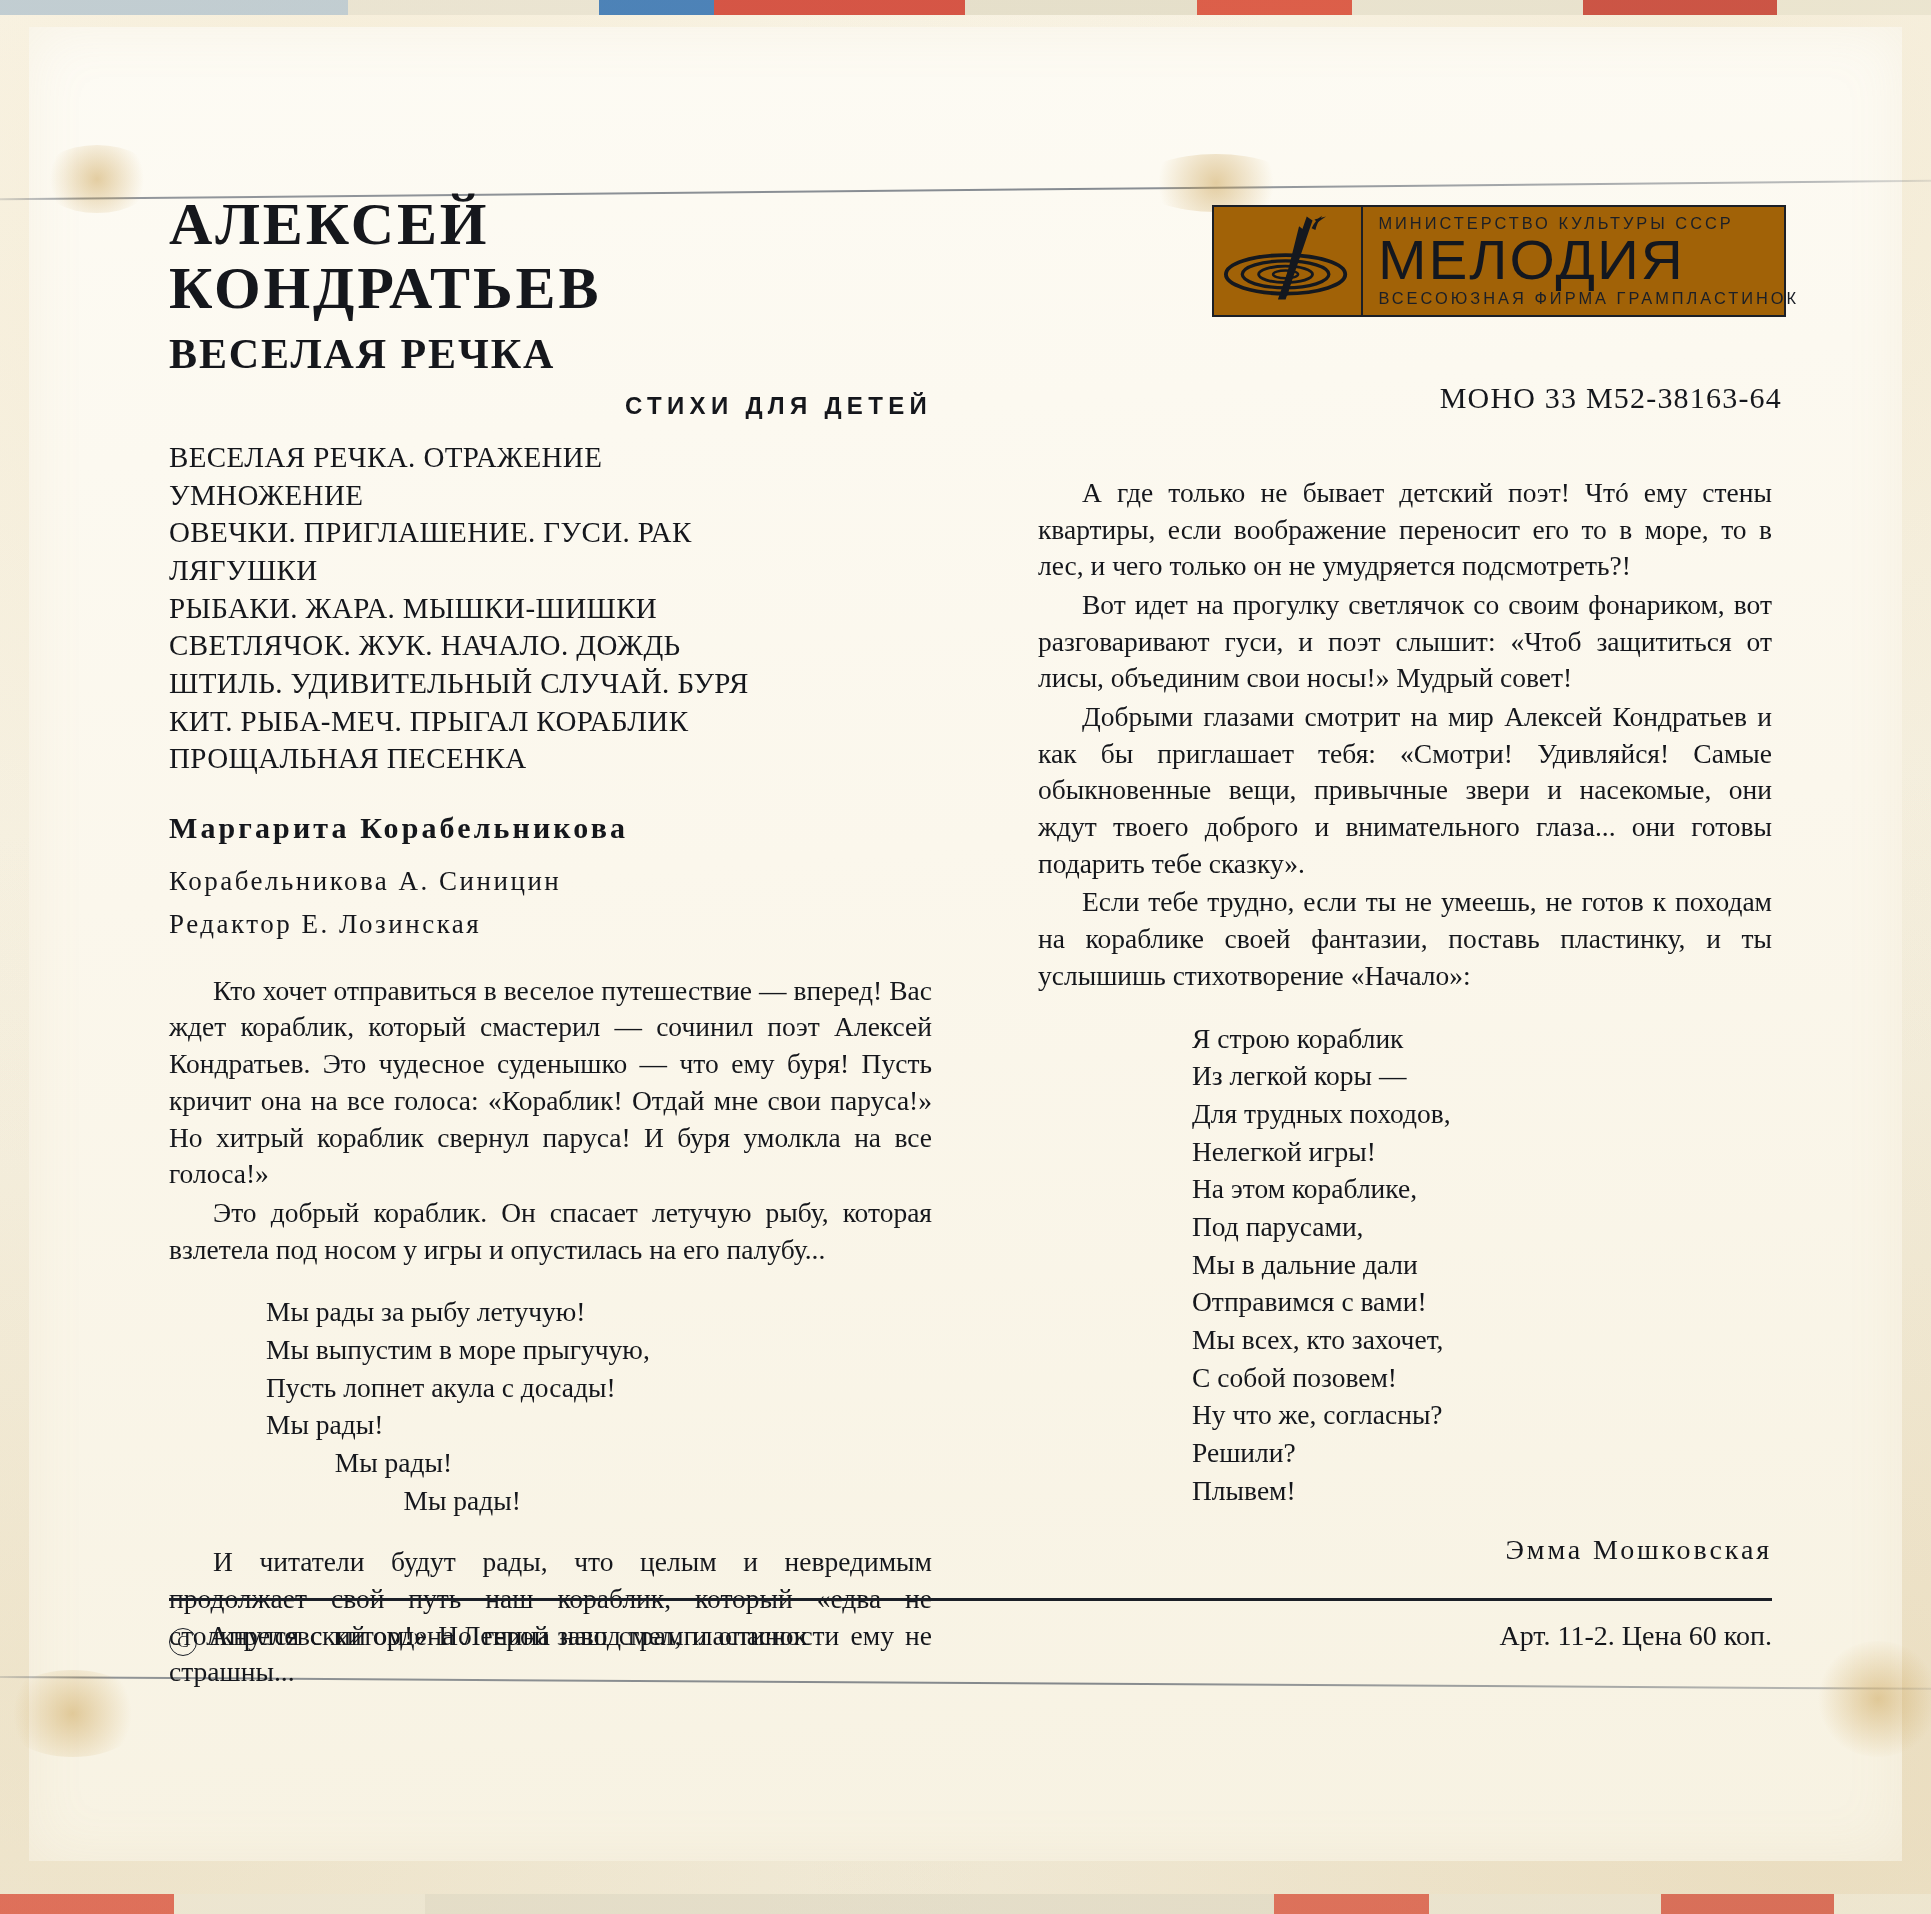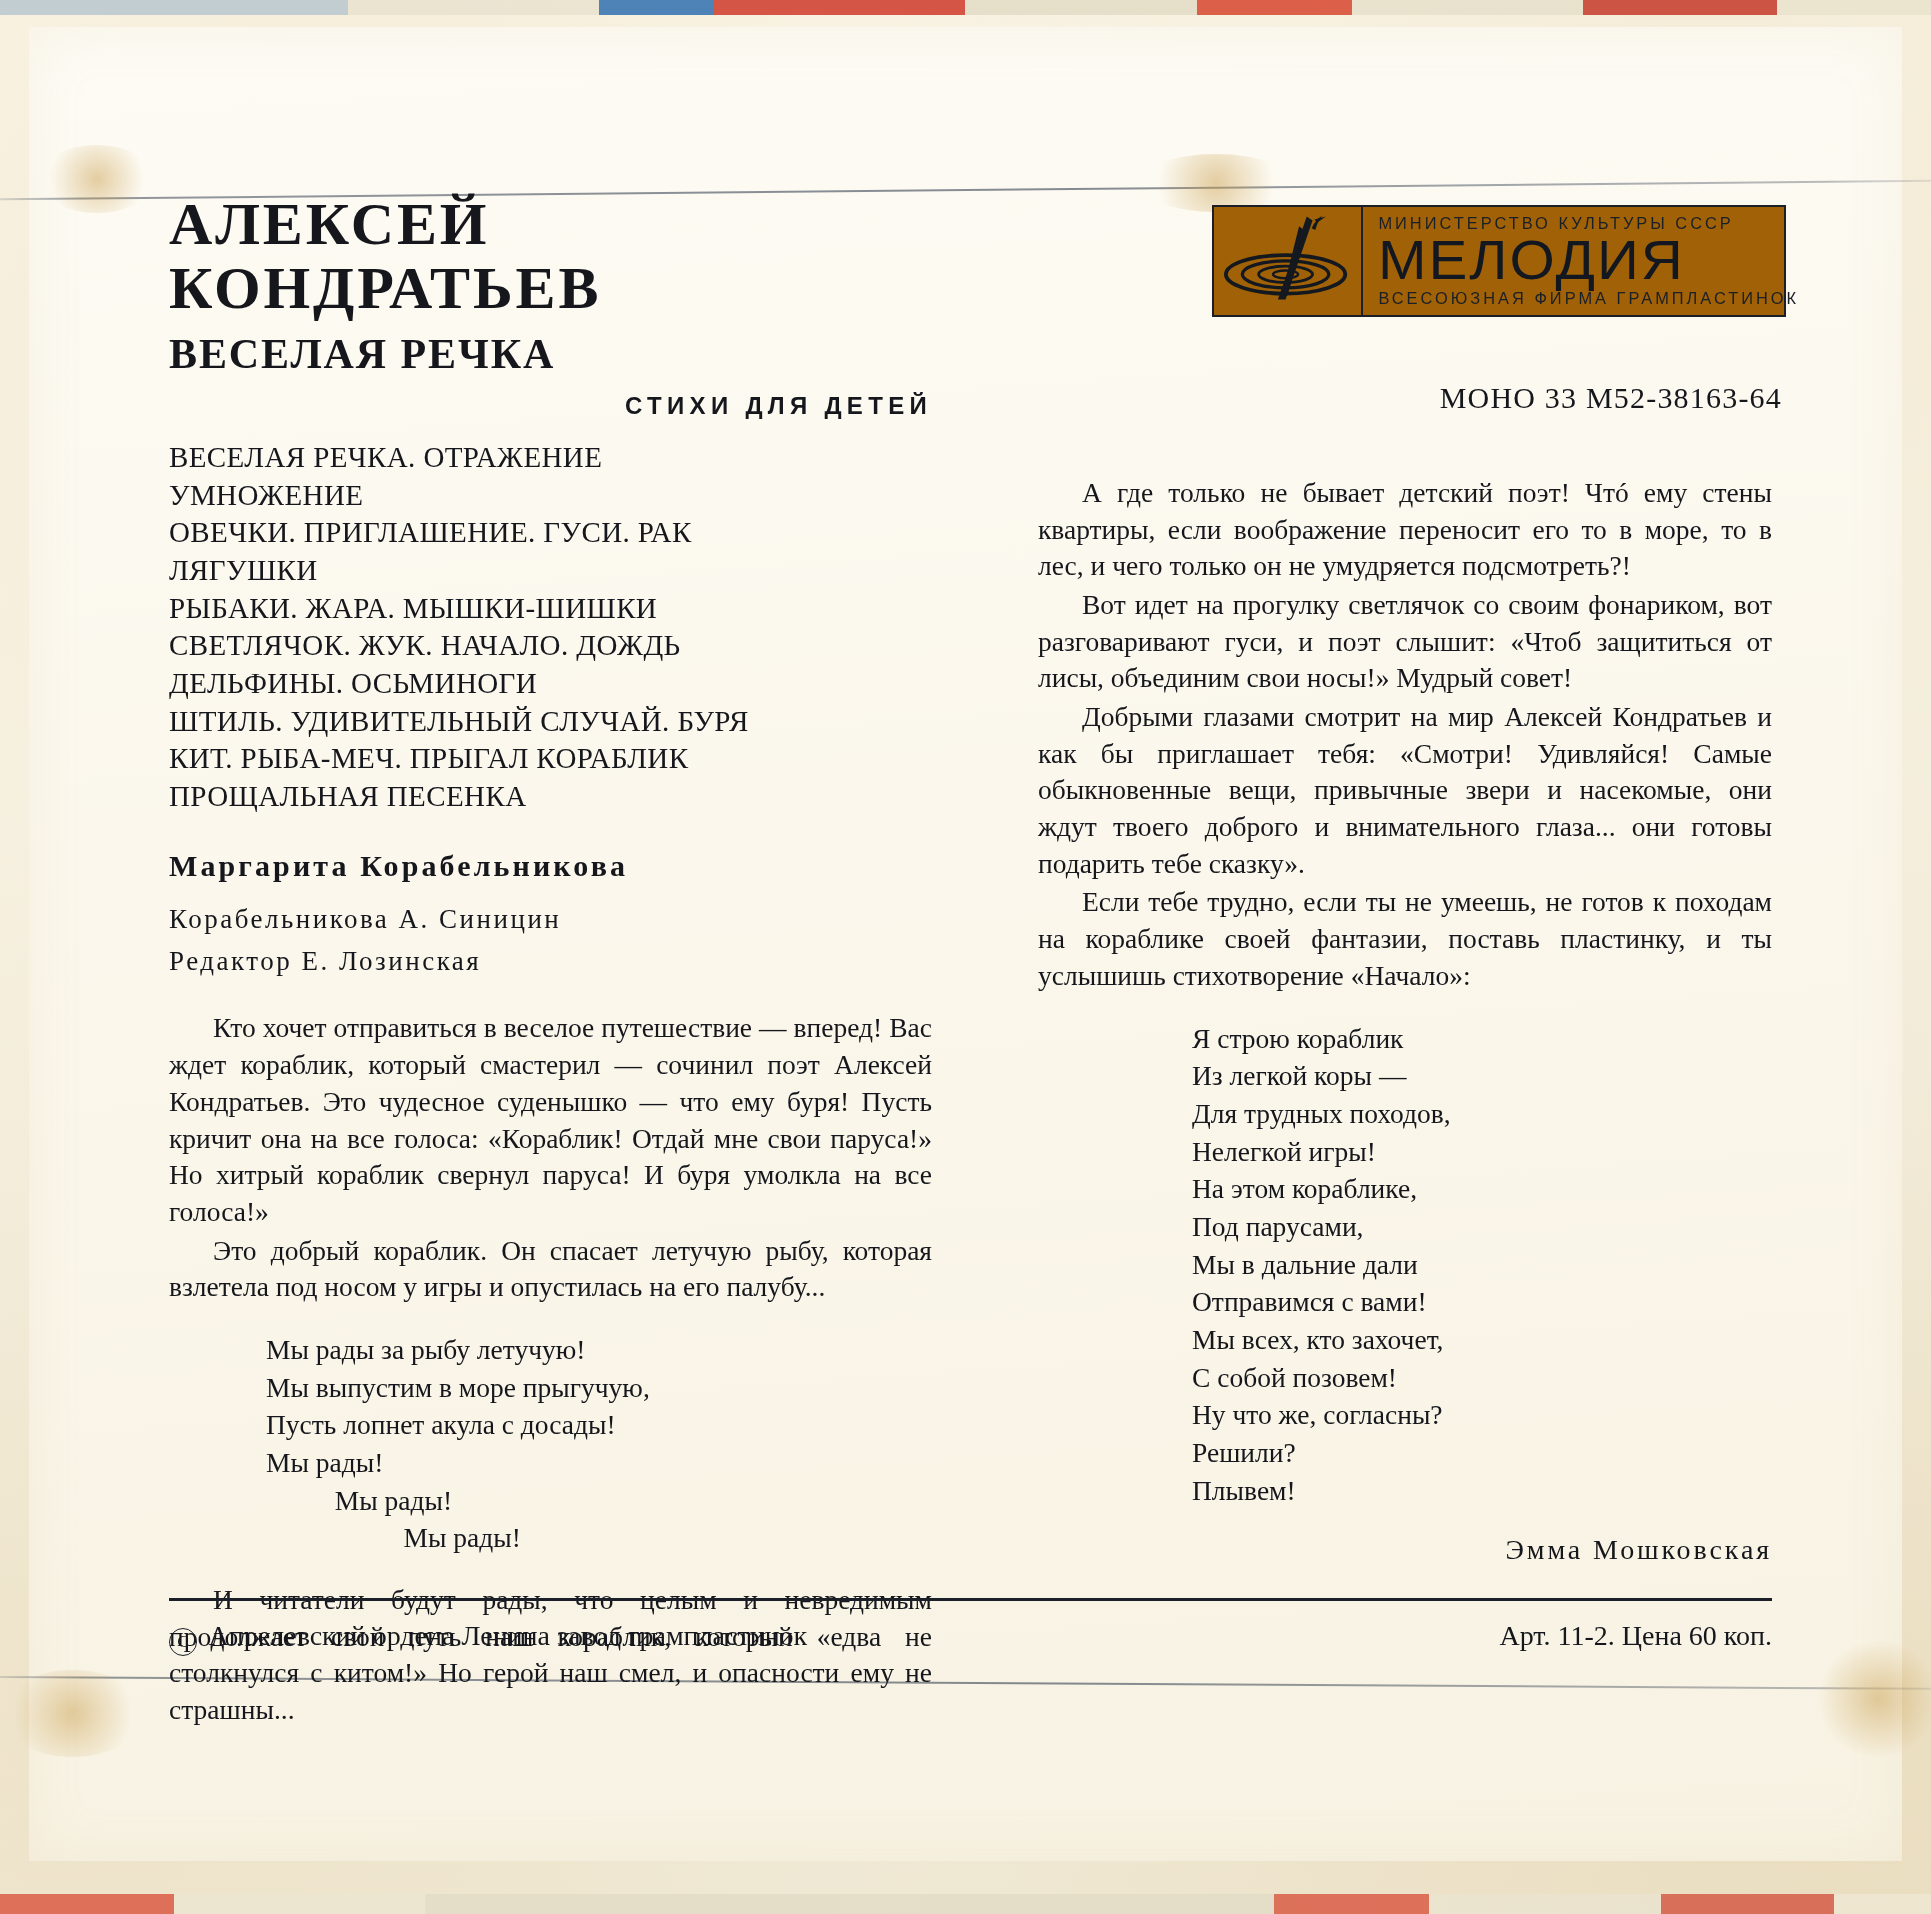--- a/index.html
+++ b/index.html
@@ -319,21 +319,20 @@
         <h2 class="album">ВЕСЕЛАЯ РЕЧКА</h2>
         <div class="subtitle">СТИХИ ДЛЯ ДЕТЕЙ</div>
 
         <ul class="tracks">
           <li>ВЕСЕЛАЯ РЕЧКА. ОТРАЖЕНИЕ</li>
           <li>УМНОЖЕНИЕ</li>
           <li>ОВЕЧКИ. ПРИГЛАШЕНИЕ. ГУСИ. РАК</li>
           <li>ЛЯГУШКИ</li>
           <li>РЫБАКИ. ЖАРА. МЫШКИ-ШИШКИ</li>
           <li>СВЕТЛЯЧОК. ЖУК. НАЧАЛО. ДОЖДЬ</li>
-          <li>ДЕЛЬФИНЫ. ОСЬМИНОГИ</li>
           <li>ШТИЛЬ. УДИВИТЕЛЬНЫЙ СЛУЧАЙ. БУРЯ</li>
           <li>КИТ. РЫБА-МЕЧ. ПРЫГАЛ КОРАБЛИК</li>
           <li>ПРОЩАЛЬНАЯ ПЕСЕНКА</li>
         </ul>
 
         <div class="performer">Маргарита Корабельникова</div>
         <div class="credit">Корабельникова А. Синицин</div>
         <div class="credit">Редактор Е. Лозинская</div>
 
         <p class="prose">Кто хочет отправиться в веселое путешествие — вперед! Вас ждет кораблик, который смастерил — сочинил поэт Алексей Кондратьев. Это чудесное суденышко — что ему буря! Пусть кричит она на все голоса: «Кораблик! Отдай мне свои паруса!» Но хитрый кораблик свернул паруса! И буря умолкла на все голоса!»</p>

